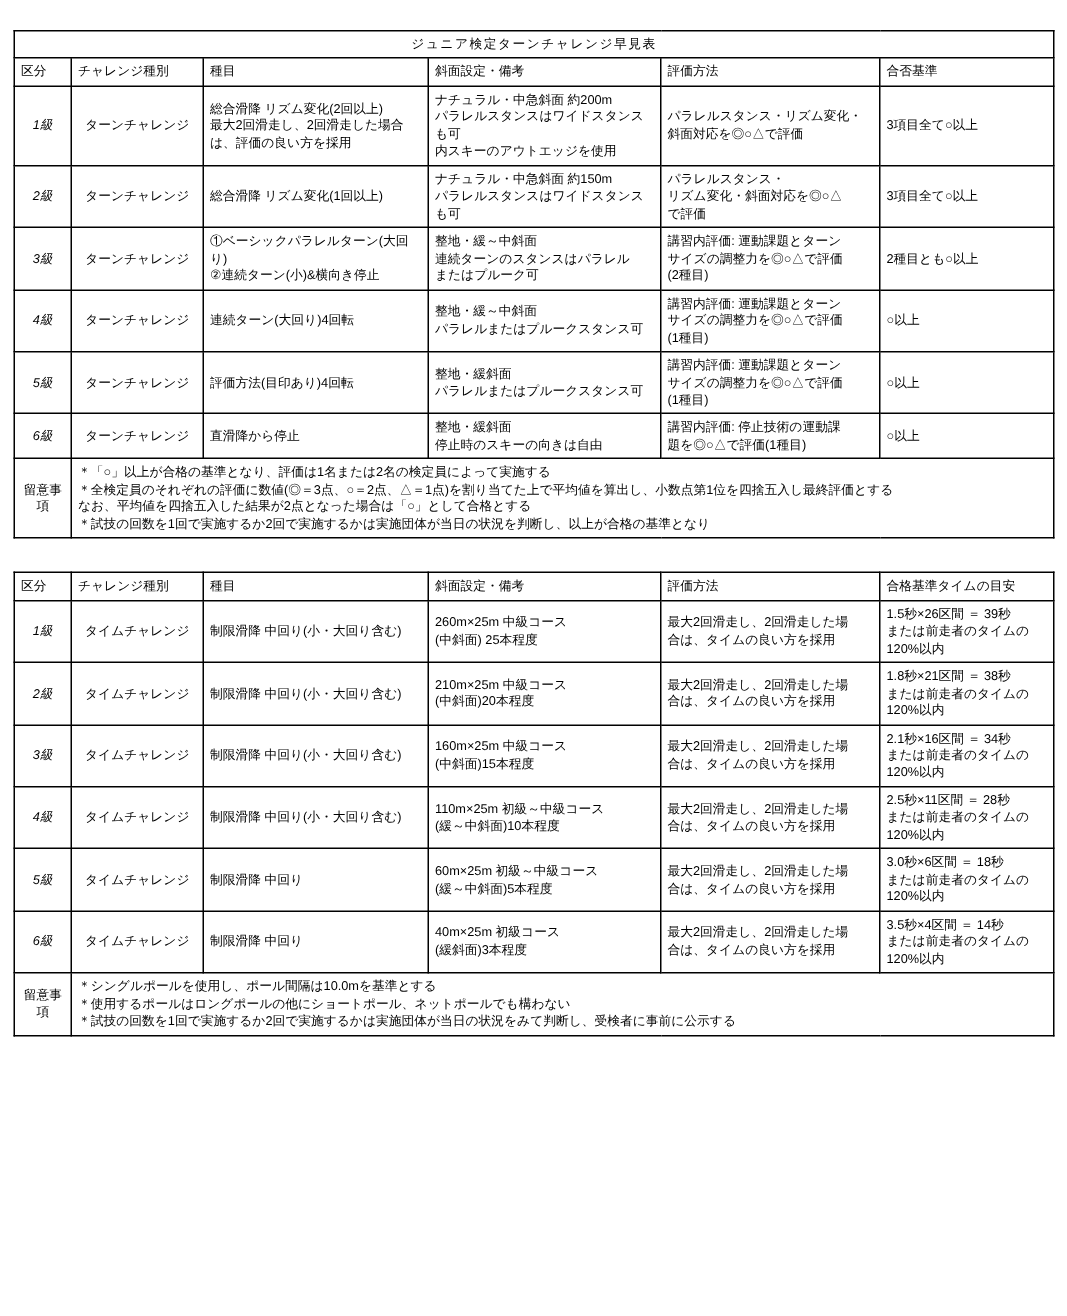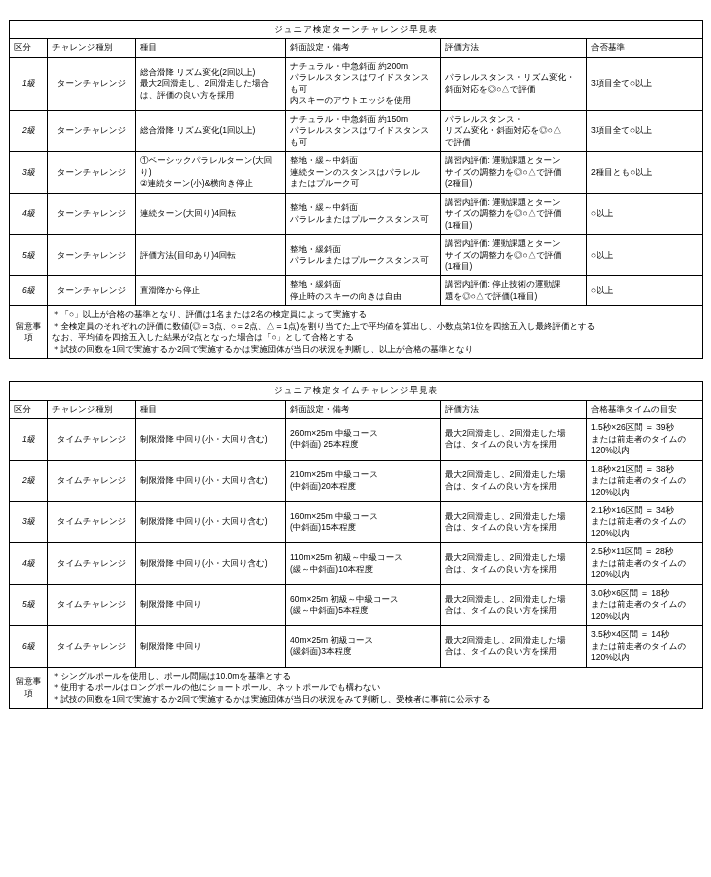--- a/index.html
+++ b/index.html
@@ -159,23 +159,20 @@
   <table class="sheet">
     <colgroup>
       <col style="width:38px">
         <col style="width:88px">
         <col style="width:150px">
       <col style="width:155px">
         <col style="width:146px">
         <col style="width:116px">
     </colgroup>
     <tbody>
-        <tr>
-      <td class="title-cell" colspan="6">ジュニア検定タイムチャレンジ早見表</td>
-    </tr>
     <tr class="hdr">
       <td>区分</td>
       <td>チャレンジ種別</td>
       <td>種目</td>
       <td>斜面設定・備考</td>
       <td>評価方法</td>
       <td>合格基準タイムの目安</td>
     </tr>
     <tr>
       <td class="grade">1級</td>

